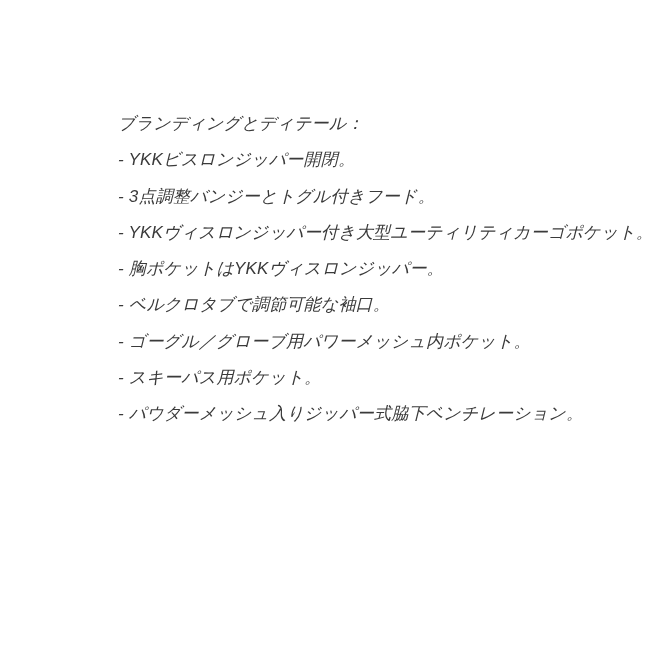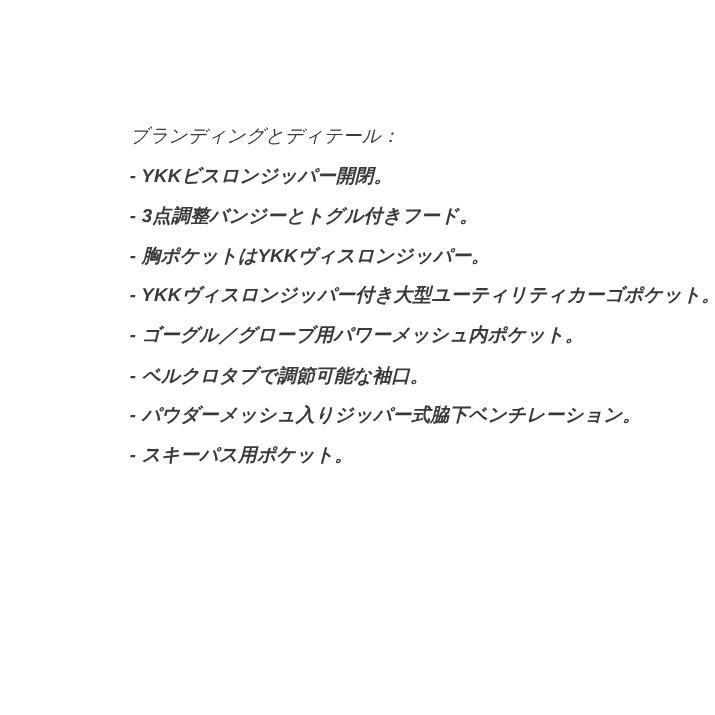--- a/index.html
+++ b/index.html
@@ -29,36 +29,35 @@
   }
   .line {
     margin: 0;
     padding: 0;
     white-space: nowrap;
   }
   .features {
     list-style: none;
     margin: 0;
     padding: 0;
-    font-weight: bold;
   }
   .dash {
     display: inline;
   }
 </style>
 </head>
 <body>
 
 <div class="page">
   <div class="description">
     <p class="line">ブランディングとディテール：</p>
     <ul class="features">
       <li class="line"><span class="dash">- </span><span>YKKビスロンジッパー開閉。</span></li>
       <li class="line"><span class="dash">- </span><span>3点調整バンジーとトグル付きフード。</span></li>
+      <li class="line"><span class="dash">- </span><span>YKKヴィスロンジッパー付き大型ユーティリティカーゴポケット。</span></li>
       <li class="line"><span class="dash">- </span><span>胸ポケットはYKKヴィスロンジッパー。</span></li>
-      <li class="line"><span class="dash">- </span><span>YKKヴィスロンジッパー付き大型ユーティリティカーゴポケット。</span></li>
+      <li class="line"><span class="dash">- </span><span>ベルクロタブで調節可能な袖口。</span></li>
       <li class="line"><span class="dash">- </span><span>ゴーグル／グローブ用パワーメッシュ内ポケット。</span></li>
-      <li class="line"><span class="dash">- </span><span>ベルクロタブで調節可能な袖口。</span></li>
+      <li class="line"><span class="dash">- </span><span>スキーパス用ポケット。</span></li>
       <li class="line"><span class="dash">- </span><span>パウダーメッシュ入りジッパー式脇下ベンチレーション。</span></li>
-      <li class="line"><span class="dash">- </span><span>スキーパス用ポケット。</span></li>
     </ul>
   </div>
 </div>
 
 </body></html>

